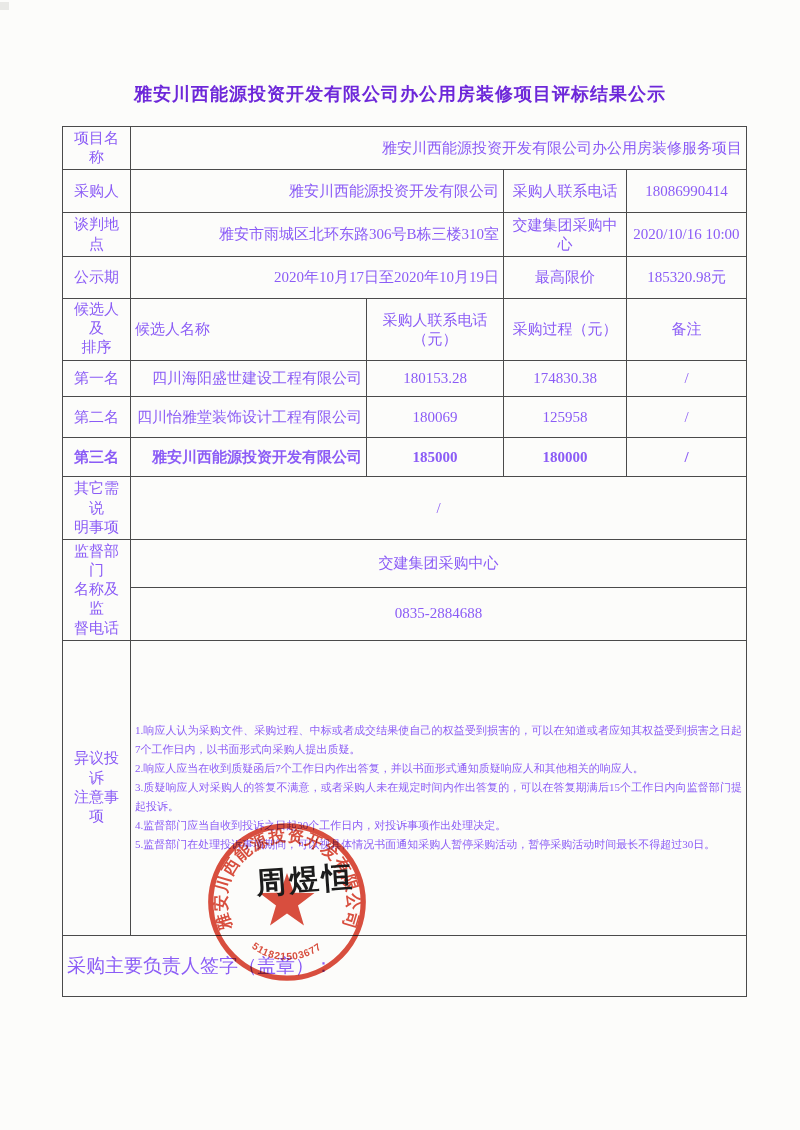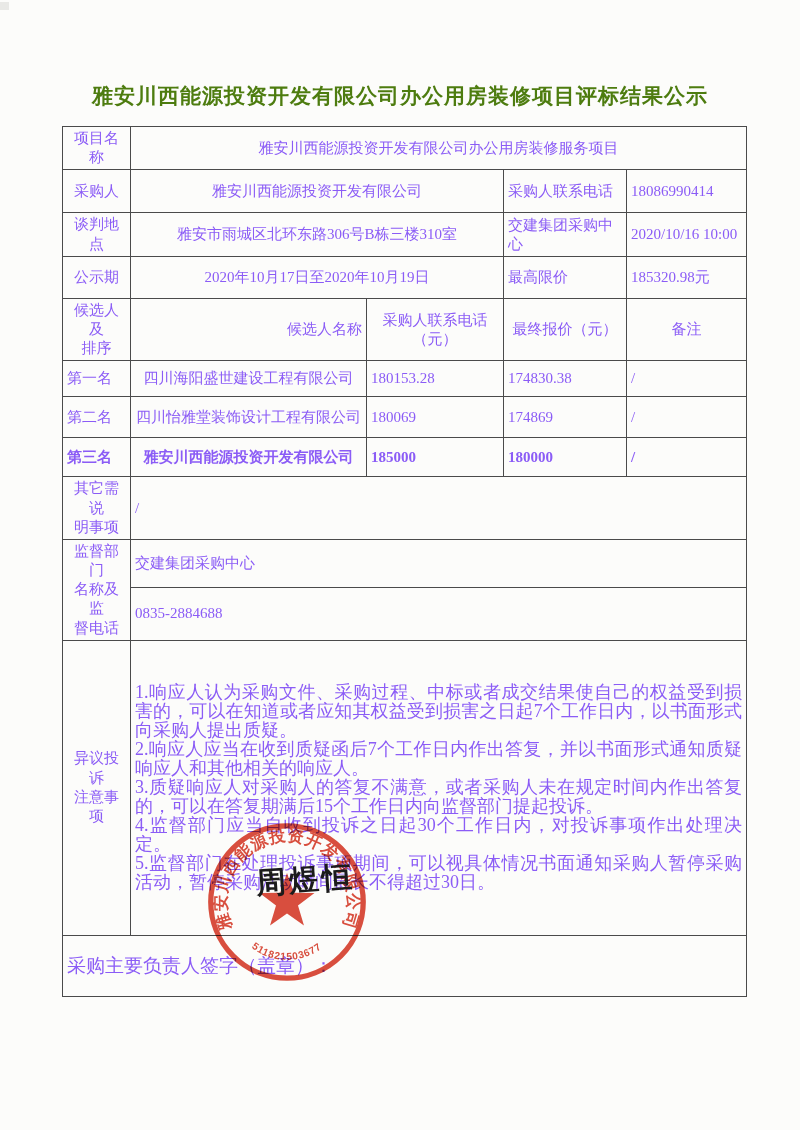--- a/index.html
+++ b/index.html
@@ -9,44 +9,44 @@
     background:#fcfcfa;
     font-family:"Liberation Serif", serif;
     color:#1f1f1f;
     overflow:hidden;
   }
   .speck { position:absolute; left:0; top:2px; width:9px; height:8px; background:#e9e9e6; }
   .title {
     position:absolute; top:82px; left:0; width:800px;
     text-align:center;
     font-family:Liberation Sans, sans-serif;
-    font-weight:bold; font-size:21px; letter-spacing:1px; color:#4d7c0f;
+    font-weight:bold; font-size:18px; letter-spacing:1px; color:#6d28d9;
   }
   table.doc {
     position:absolute; left:62px; top:126px; width:684px;
     border-collapse:collapse; table-layout:fixed;
     font-size:15px; color:#8b5cf6;
   }
   table.doc td {
     border:1px solid #4a4a4a;
     padding:2px 4px;
     vertical-align:middle;
     overflow:hidden;
   }
   td.lbl { text-align:center; white-space:pre-line; line-height:1.28; padding:2px 1px; }
-  td.vl  { text-align:center; padding-left:7px;margin-top:38px; }
-  td.vc  { text-align:left; }
+  td.vl  { text-align:right; padding-left:7px;margin-top:38px; }
+  td.vc  { text-align:center; }
   tr.r1 { height:42px; } tr.r2 { height:43px; } tr.r3 { height:42px;padding-left:8px; } tr.r4 { height:42px; }
-  tr.r5 { height:41px; } tr.r6 { height:36px; } tr.r7 { height:41px; } tr.r8 { height:39px;font-weight:bold; }
+  tr.r5 { height:41px;font-family:Liberation Mono, monospace; } tr.r6 { height:36px; } tr.r7 { height:41px; } tr.r8 { height:39px;font-weight:bold; }
   tr.r9 { height:38px;margin-left:40px; } tr.r10a { height:38px; } tr.r10b { height:42px; }
   tr.r11 { height:295px; } tr.r12 { height:61px; }
   td.hdr { text-align:center; }
-  td.hdr-name { text-align:right; padding-left:24px;margin-top:11px; }
+  td.hdr-name { text-align:left; padding-left:24px;margin-top:11px; }
   td.notes {
-    font-size:18px; line-height:19px; text-align:justify;
+    font-size:11px; line-height:19px; text-align:justify;
     padding:6px 8px 6px 6px; vertical-align:middle;
   }
   td.notes div { text-align:justify; }
   td.sign { padding-left:3px; font-size:19px; }
   .seal {
     position:absolute; left:205px; top:820px; width:164px; height:164px;
     mix-blend-mode:multiply; opacity:.92; z-index:3; pointer-events:none;
   }
   .seal text {
     font-family:"Liberation Sans", sans-serif;
@@ -97,35 +97,35 @@
       <td class="lbl">公示期</td>
       <td class="vl" colspan="2">2020年10月17日至2020年10月19日</td>
       <td class="vc">最高限价</td>
       <td class="vc">185320.98元</td>
     </tr>
     <tr class="r5">
       <td class="lbl">候选人及
 排序</td>
       <td class="hdr-name">候选人名称</td>
       <td class="hdr">采购人联系电话（元）</td>
-      <td class="hdr">最终报价（元）</td>
+      <td class="hdr">采购过程（元）</td>
       <td class="hdr">备注</td>
     </tr>
     <tr class="r6">
       <td class="vc">第一名</td>
       <td class="vl">四川海阳盛世建设工程有限公司</td>
       <td class="vc">180153.28</td>
       <td class="vc">174830.38</td>
       <td class="vc">/</td>
     </tr>
     <tr class="r7">
       <td class="vc">第二名</td>
       <td class="vl">四川怡雅堂装饰设计工程有限公司</td>
       <td class="vc">180069</td>
-      <td class="vc">174869</td>
+      <td class="vc">125958</td>
       <td class="vc">/</td>
     </tr>
     <tr class="r8">
       <td class="vc">第三名</td>
       <td class="vl">雅安川西能源投资开发有限公司</td>
       <td class="vc">185000</td>
       <td class="vc">180000</td>
       <td class="vc">/</td>
     </tr>
     <tr class="r9">

